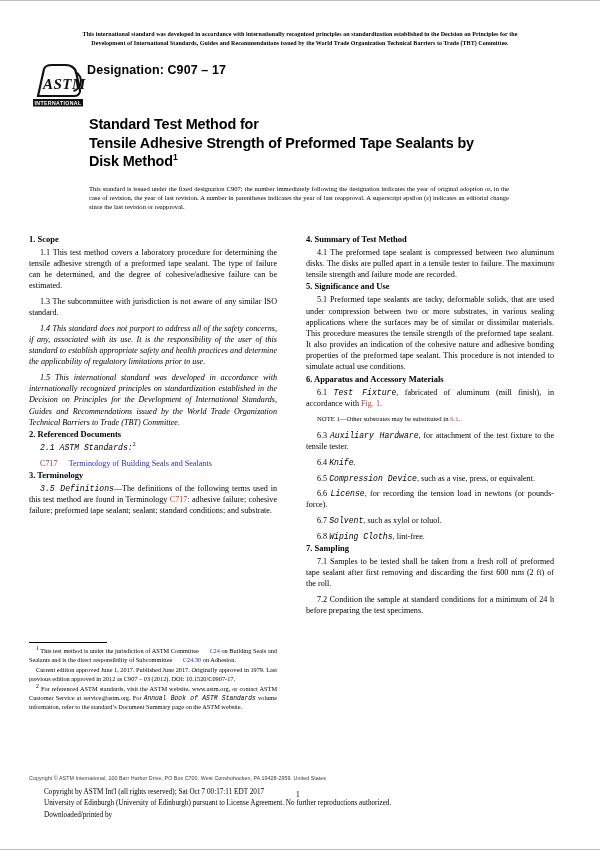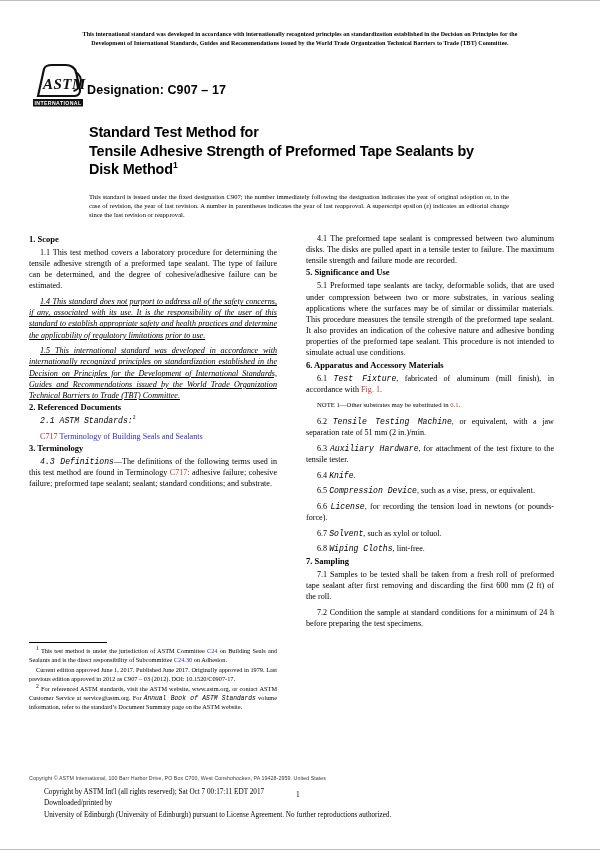--- a/index.html
+++ b/index.html
@@ -50,32 +50,32 @@
   .astm-logo {
     position: absolute;
     left: 0; top: 0;
     width: 56px;
     height: 46px;
   }
   .astm-logo svg { display: block; }
   .designation {
     position: absolute;
     left: 57px;
-    top: 20px;
+    top: 0;
     font-family: "Liberation Sans", sans-serif;
     font-size: 12.5px;
     font-weight: bold;
     letter-spacing: 0.1px;
   }
 
   
   .title-block {
     position: absolute;
     left: 89px;
-    top: 122px;
+    top: 114px;
     width: 420px;
   }
   .doc-title {
     font-family: "Liberation Sans", sans-serif;
     font-size: 14.4px;
     font-weight: bold;
     line-height: 18.5px;
     letter-spacing: -0.15px;
   }
   .doc-title sup {
@@ -115,22 +115,22 @@
   .sec-gap { margin-top: 9px; }
   p.para {
     margin: 0 0 0 0;
     padding: 0;
     text-indent: 11px;
     text-align: justify;
     hyphens: auto;
   }
   p.para + p.para { margin-top: 4.5px; }
   .it { font-style: italic; font-family: Liberation Mono, monospace; }
-  .allit { font-style: italic; text-decoration: underline; }
-  .lnk-blue { color: #2b2bbd; }
+  .allit { font-style: italic; }
+  .lnk-blue { color: #2b2bbd; margin-left: 9px; }
   .lnk-red  { color: #c0392b; }
   .lnk-maroon { color: #a03030; }
   .std-line {
     margin-top: 1px;
     text-indent: 11px;
     text-align: left;
   }
   .note-sm {
     font-size: 6.7px;
     line-height: 9.5px;
@@ -225,45 +225,46 @@
       <span>Tensile Adhesive Strength of Preformed Tape Sealants by</span><br>
       <span>Disk Method</span><sup>1</sup>
     </div>
     <div class="issue-note">This standard is issued under the fixed designation C907; the number immediately following the designation indicates the year of original adoption or, in the case of revision, the year of last revision. A number in parentheses indicates the year of last reapproval. A superscript epsilon (ε) indicates an editorial change since the last revision or reapproval.</div>
   </div>
 
   <div class="col col-left">
 
     <h2 class="sec">1. Scope</h2>
     <p class="para">1.1 This test method covers a laboratory procedure for determining the tensile adhesive strength of a preformed tape sealant. The type of failure can be determined, and the degree of cohesive/adhesive failure can be estimated.</p>
+    <p class="para">1.3 The subcommittee with jurisdiction is not aware of any similar ISO standard.</p>
     <p class="para allit">1.4 This standard does not purport to address all of the safety concerns, if any, associated with its use. It is the responsibility of the user of this standard to establish appropriate safety and health practices and determine the applicability of regulatory limitations prior to use.</p>
     <p class="para allit">1.5 This international standard was developed in accordance with internationally recognized principles on standardization established in the Decision on Principles for the Development of International Standards, Guides and Recommendations issued by the World Trade Organization Technical Barriers to Trade (TBT) Committee.</p>
 
     <h2 class="sec sec-gap">2. Referenced Documents</h2>
     <p class="para"><span class="it">2.1 ASTM Standards:</span><sup class="fn">2</sup></p>
     <p class="para std-line"><span class="lnk-maroon">C717</span> <span class="lnk-blue">Terminology of Building Seals and Sealants</span></p>
 
     <h2 class="sec sec-gap">3. Terminology</h2>
-    <p class="para"><span class="it">4.3 Definitions</span><span>—The definitions of the following terms used in this test method are found in Terminology </span><span class="lnk-red">C717</span><span>: adhesive failure; cohesive failure; preformed tape sealant; sealant; standard conditions; and substrate.</span></p>
+    <p class="para"><span class="it">3.5 Definitions</span><span>—The definitions of the following terms used in this test method are found in Terminology </span><span class="lnk-red">C717</span><span>: adhesive failure; cohesive failure; preformed tape sealant; sealant; standard conditions; and substrate.</span></p>
 
   </div>
 
   <div class="col col-right">
 
+    <h2 class="sec">4. Summary of Test Method</h2>
     <p class="para">4.1 The preformed tape sealant is compressed between two aluminum disks. The disks are pulled apart in a tensile tester to failure. The maximum tensile strength and failure mode are recorded.</p>
 
     <h2 class="sec sec-gap">5. Significance and Use</h2>
     <p class="para">5.1 Preformed tape sealants are tacky, deformable solids, that are used under compression between two or more substrates, in various sealing applications where the surfaces may be of similar or dissimilar materials. This procedure measures the tensile strength of the preformed tape sealant. It also provides an indication of the cohesive nature and adhesive bonding properties of the preformed tape sealant. This procedure is not intended to simulate actual use conditions.</p>
 
     <h2 class="sec sec-gap">6. Apparatus and Accessory Materials</h2>
     <p class="para"><span>6.1 </span><span class="it">Test Fixture</span><span>, fabricated of aluminum (mill finish), in accordance with </span><span class="lnk-red">Fig. 1</span><span>.</span></p>
 
     <p class="note-sm"><span class="nlabel">NOTE 1</span><span>—Other substrates may be substituted in </span><span class="lnk-red">6.1</span><span>.</span></p>
 
-    <p class="para"><span>6.2 </span><span class="it">Tensile Testing Machine</span><span>, or equivalent, with a jaw separation rate of 51 mm (2 in.)/min.</span></p>
 
     <p class="para"><span>6.3 </span><span class="it">Auxiliary Hardware</span><span>, for attachment of the test fixture to the tensile tester.</span></p>
 
     <p class="para"><span>6.4 </span><span class="it">Knife</span><span>.</span></p>
 
     <p class="para"><span>6.5 </span><span class="it">Compression Device</span><span>, such as a vise, press, or equivalent.</span></p>
 
     <p class="para"><span>6.6 </span><span class="it">License</span><span>, for recording the tension load in newtons (or pounds-force).</span></p>
 
     <p class="para"><span>6.7 </span><span class="it">Solvent</span><span>, such as xylol or toluol.</span></p>
@@ -279,18 +280,18 @@
   <div class="footnotes">
     <div class="fn-rule"></div>
     <p><sup class="fn">1</sup><span> This test method is under the jurisdiction of ASTM Committee </span><span class="lnk-blue">C24</span><span> on Building Seals and Sealants and is the direct responsibility of Subcommittee </span><span class="lnk-blue">C24.30</span><span> on Adhesion.</span></p>
     <p>Current edition approved June 1, 2017. Published June 2017. Originally approved in 1979. Last previous edition approved in 2012 as C907 – 03 (2012). DOI: 10.1520/C0907-17.</p>
     <p><sup class="fn">2</sup><span> For referenced ASTM standards, visit the ASTM website, www.astm.org, or contact ASTM Customer Service at service@astm.org. For </span><span class="it">Annual Book of ASTM Standards</span><span> volume information, refer to the standard’s Document Summary page on the ASTM website.</span></p>
   </div>
 
   <div class="copyright-line">Copyright © ASTM International, 100 Barr Harbor Drive, PO Box C700, West Conshohocken, PA 19428-2959. United States</div>
   <div class="dl-block">
     <div>Copyright by ASTM Int'l (all rights reserved); Sat Oct  7 00:17:11 EDT 2017</div>
+    <div>University of Edinburgh (University of Edinburgh) pursuant to License Agreement. No further reproductions authorized.</div>
     <div>Downloaded/printed by</div>
-    <div>University of Edinburgh (University of Edinburgh) pursuant to License Agreement. No further reproductions authorized.</div>
   </div>
   <div class="page-num">1</div>
 
 </div>
 
 </body></html>

